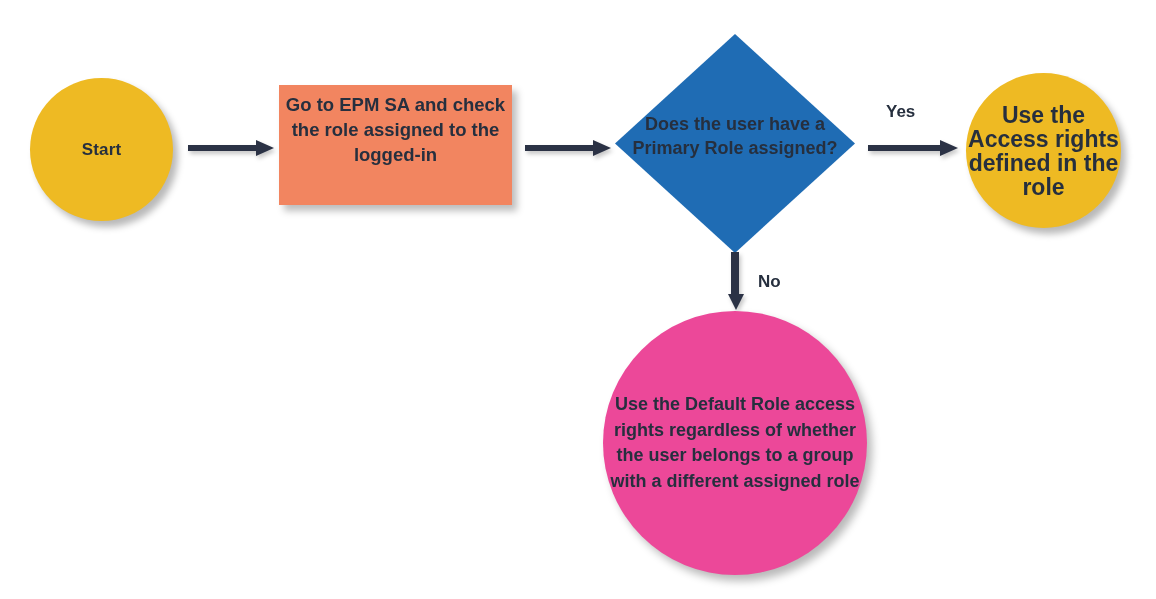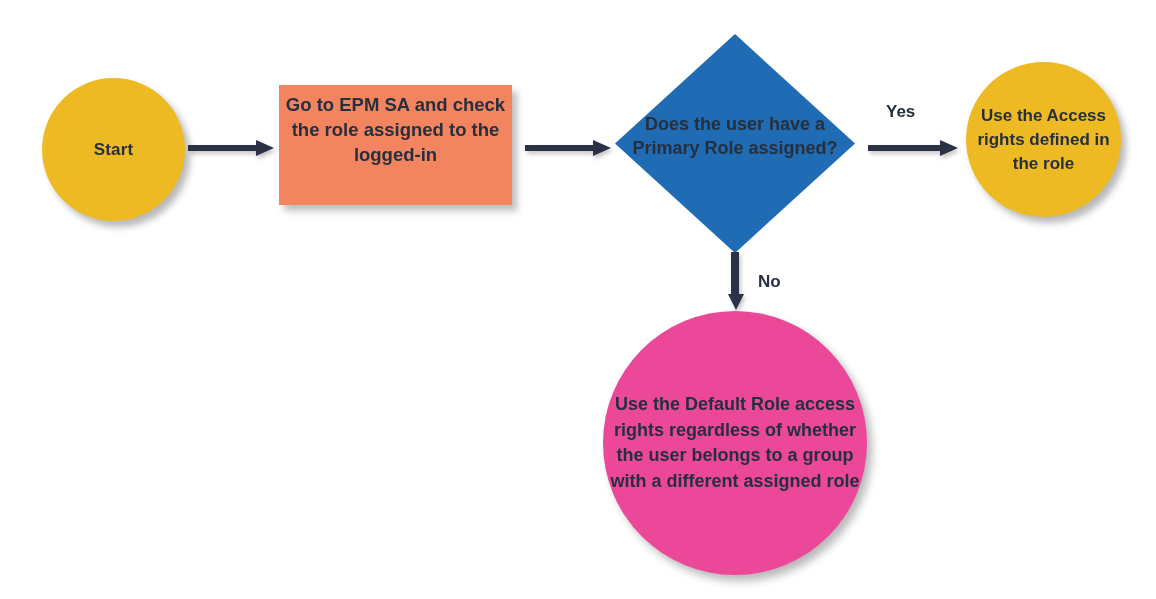--- a/index.html
+++ b/index.html
@@ -29,21 +29,21 @@
     text-align: center;
   }
   .node-label {
     display: block;
     width: 100%;
     white-space: pre-line;
   }
 
   
   #node-start {
-    left: 42px;
+    left: 30px;
     top: 78px;
     width: 143px;
     height: 143px;
     border-radius: 50%;
     background: #eeba23;
     box-shadow: 5px 6px 7px rgba(0,0,0,0.28);
     font-size: 17px;
     letter-spacing: 0.2px;
   }
 
@@ -79,27 +79,27 @@
     position: relative;
     z-index: 2;
     font-size: 18px;
     line-height: 24px;
     padding-bottom: 16px;
   }
 
   
   #node-yes-outcome {
     left: 966px;
-    top: 62px;
+    top: 73px;
     width: 155px;
     height: 155px;
     border-radius: 50%;
     background: #eeba23;
     box-shadow: 5px 6px 7px rgba(0,0,0,0.28);
-    font-size: 17px;
+    font-size: 23px;
     line-height: 24px;
   }
 
   
   #node-no-outcome {
     left: 603px;
     top: 311px;
     width: 264px;
     height: 264px;
     border-radius: 50%;

